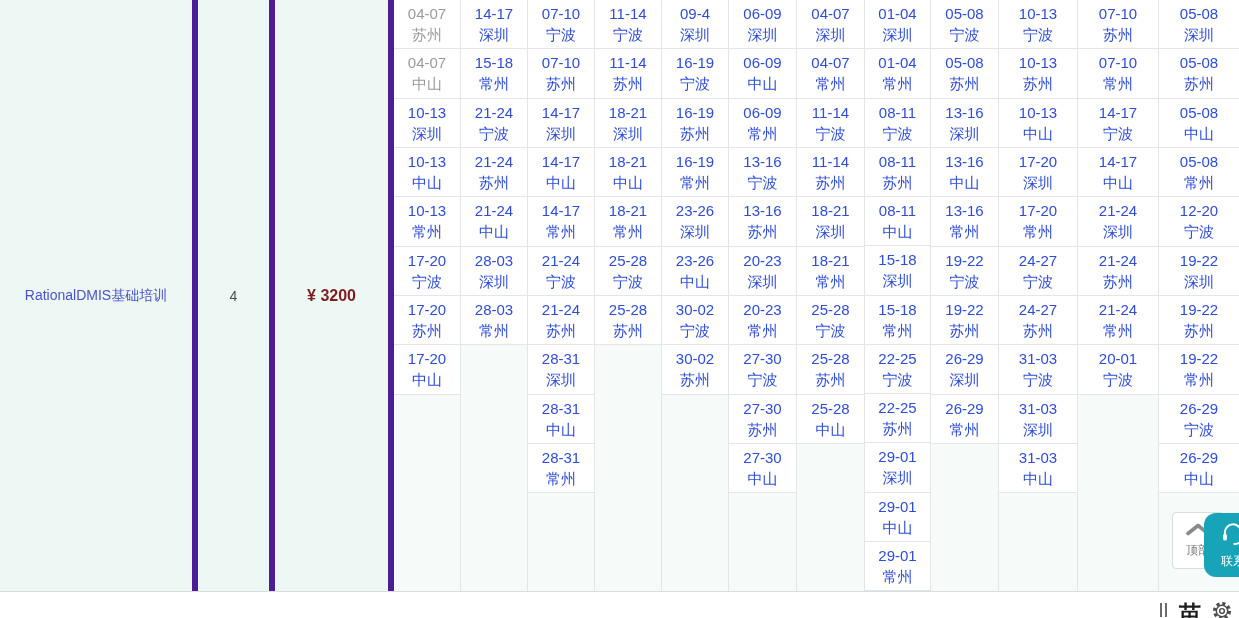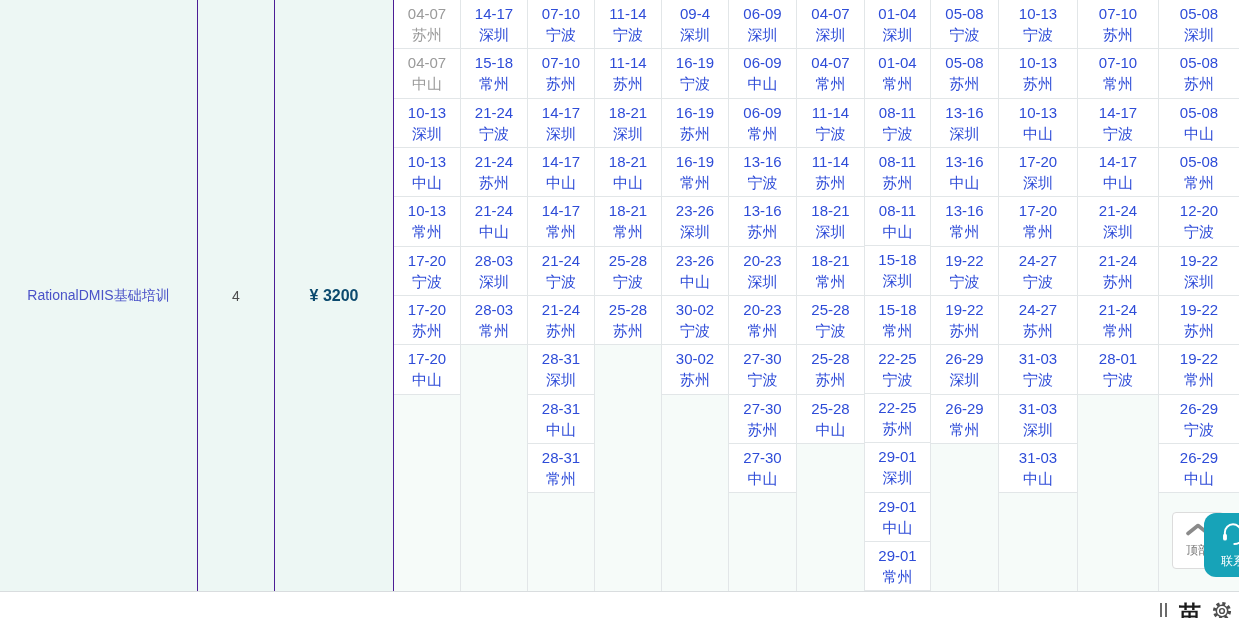--- a/index.html
+++ b/index.html
@@ -2,28 +2,28 @@
 <html><head>
 <meta charset="utf-8">
 <style>
   html,body{margin:0;padding:0;background:#fff;}
   .app{position:relative;width:1239px;height:618px;background:#ffffff;overflow:hidden;
        font-family:"Liberation Sans","DejaVu Sans",sans-serif;}
 
   
   .sched-table{position:absolute;left:0;top:0;width:1239px;height:592px;display:flex;
        background:#edf7f4;border-bottom:1px solid #d9dddf;box-sizing:border-box;}
-  .tcell{box-sizing:border-box;border-right:1px solid #4c1d95;display:flex;
+  .tcell{box-sizing:border-box;border-right:6px solid #4c1d95;display:flex;
        align-items:center;justify-content:center;flex-shrink:0;}
   .course-col{width:198px;}
   .days-col{width:77px;}
   .price-col{width:119px;}
   .course-link{color:#4a52c8;font-size:14px;cursor:pointer;}
   .days-text{color:#4d4d4d;font-size:14px;}
-  .price-text{color:#0c4a6e;font-size:16px;font-weight:bold;}
+  .price-text{color:#7f1d1d;font-size:16px;font-weight:bold;}
 
   .grid{flex:1;display:flex;min-width:0;}
   .month-col{display:flex;flex-direction:column;box-sizing:border-box;
        border-right:1px solid #e2e6e8;background:#f6fbf9;flex-shrink:0;}
   .month-col:last-child{border-right:none;flex:1;}
   .slot{height:49.33px;box-sizing:border-box;border-bottom:1px solid #e2e6e8;background:#ffffff;
        display:flex;flex-direction:column;align-items:center;justify-content:center;cursor:pointer;}
   .slot div{font-size:15px;line-height:21px;color:#2e4cd8;}
   .slot.expired div{color:#9a9a9a;cursor:default;}
   .filler{flex:1;}
@@ -474,21 +474,21 @@
           </div>
           <div class="slot">
             <div>21-24</div>
             <div>苏州</div>
           </div>
           <div class="slot">
             <div>21-24</div>
             <div>常州</div>
           </div>
           <div class="slot">
-            <div>28-01</div>
+            <div>20-01</div>
             <div>宁波</div>
           </div>
           <div class="filler"></div>
         </div>
         <div class="month-col" style="width: 80px;">
           <div class="slot">
             <div>05-08</div>
             <div>深圳</div>
           </div>
           <div class="slot">

